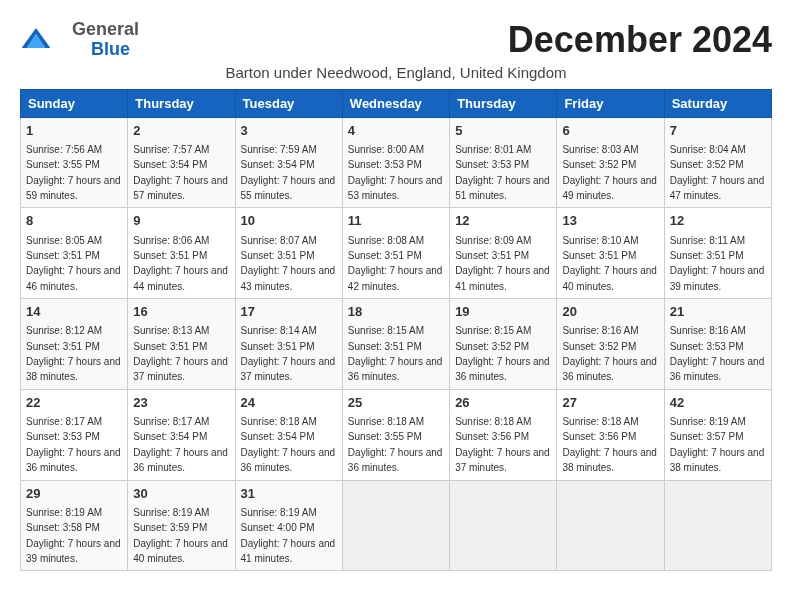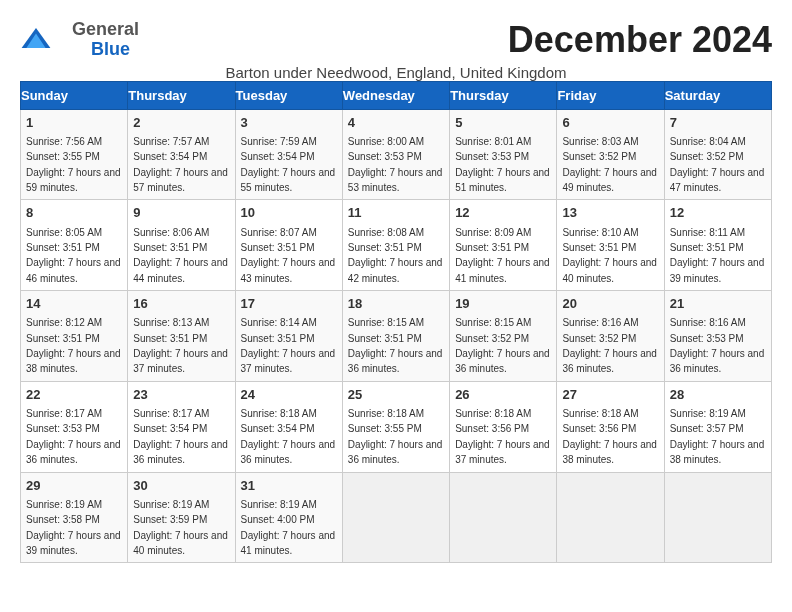--- a/index.html
+++ b/index.html
@@ -38,31 +38,31 @@
     .month-title {
       font-size: 36px;
       font-weight: bold;
       color: #222;
       line-height: 1.1;
     }
     .location {
       font-size: 15px;
       color: #444;
       text-align: center;
-      margin-bottom: 0;
+      margin-bottom: 8px;
     }
     .calendar {
       width: 100%;
       border-collapse: collapse;
       font-size: 11px;
     }
     .calendar thead th {
       background: #1565c0;
       color: #fff;
-      padding: 6px 0;
+      padding: 6px 7px;
       text-align: left;
       font-size: 13px;
       font-weight: bold;
       border: 1px solid #1255a0;
     }
     .calendar tbody td {
       vertical-align: top;
       border: 1px solid #ccc;
       padding: 4px 5px;
       width: 107px;
@@ -230,21 +230,21 @@
       </td>
         <td>
         <span class="day-number">26</span>
         <span class="day-info">Sunrise: 8:18 AM<br>Sunset: 3:56 PM<br>Daylight: 7 hours and 37 minutes.</span>
       </td>
         <td>
         <span class="day-number">27</span>
         <span class="day-info">Sunrise: 8:18 AM<br>Sunset: 3:56 PM<br>Daylight: 7 hours and 38 minutes.</span>
       </td>
         <td>
-        <span class="day-number">28</span>
+        <span class="day-number">42</span>
         <span class="day-info">Sunrise: 8:19 AM<br>Sunset: 3:57 PM<br>Daylight: 7 hours and 38 minutes.</span>
       </td>
       </tr>
       <tr>
         <td>
         <span class="day-number">29</span>
         <span class="day-info">Sunrise: 8:19 AM<br>Sunset: 3:58 PM<br>Daylight: 7 hours and 39 minutes.</span>
       </td>
         <td>
         <span class="day-number">30</span>

